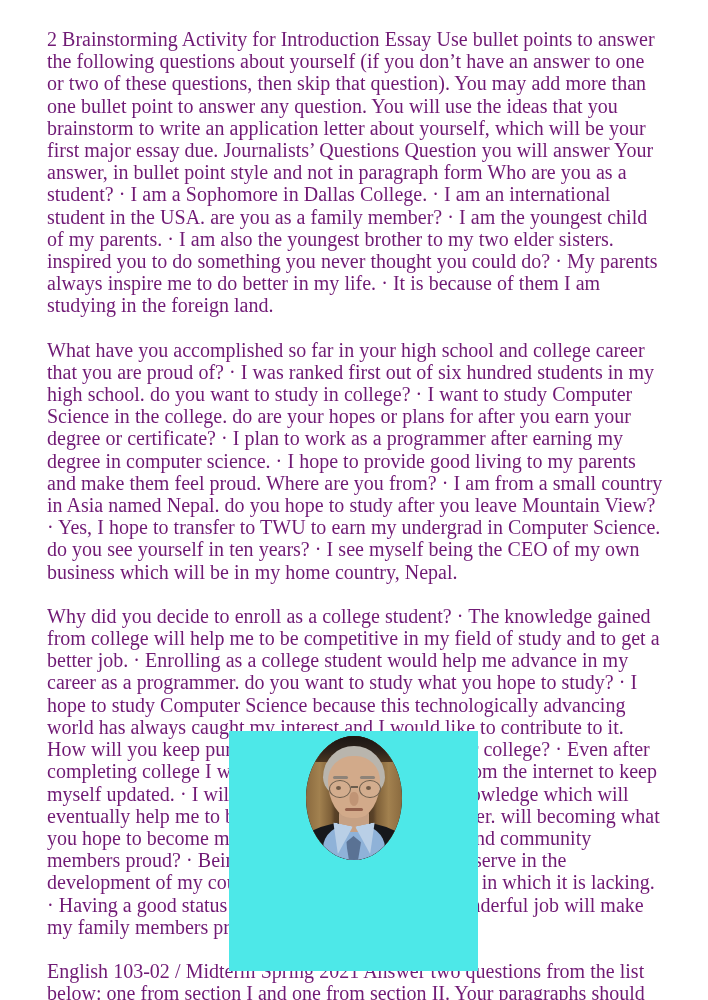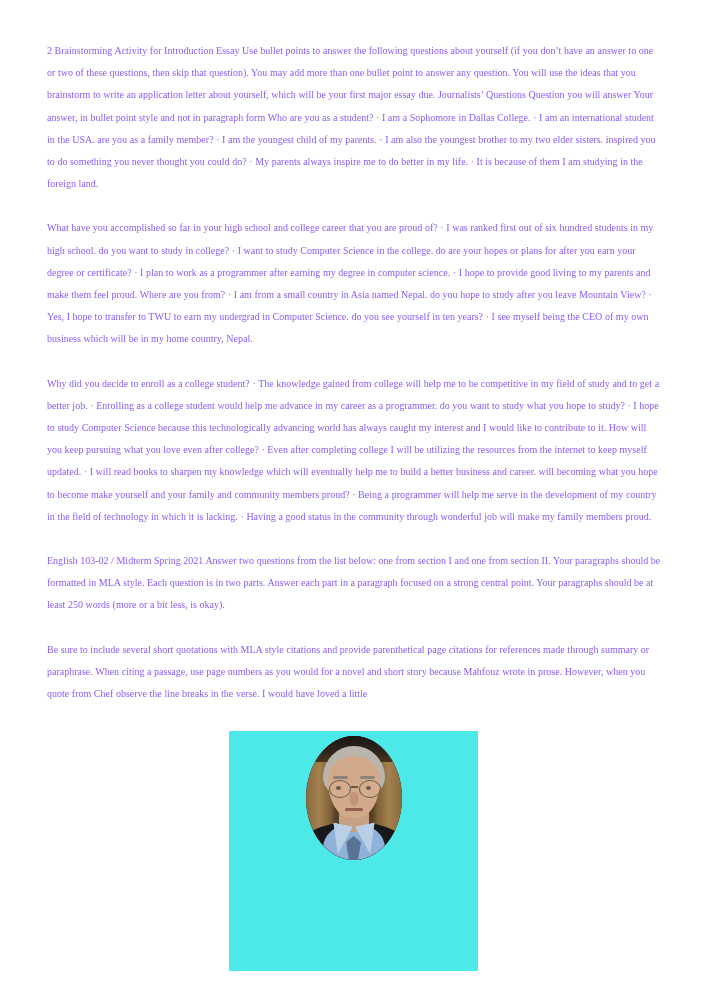--- a/index.html
+++ b/index.html
@@ -23,25 +23,25 @@
   }
 
   #doc-body {
     position: absolute;
     left: 47px;
     top: 28px;
     width: 616px;
   }
 
   .para {
-    font-size: 10px;
+    font-size: 20px;
     line-height: 22.2px;
-    color: #8b5cf6;
+    color: #701a75;
     text-align: left;
-    margin: 12px 0 22px 0;
+    margin: 0 0 22px 0;
     letter-spacing: 0.0px;
     word-spacing: 0.1px;
   }
 
   .para:last-child {
     margin-bottom: 0;
   }
 
   
   #contact-overlay {

